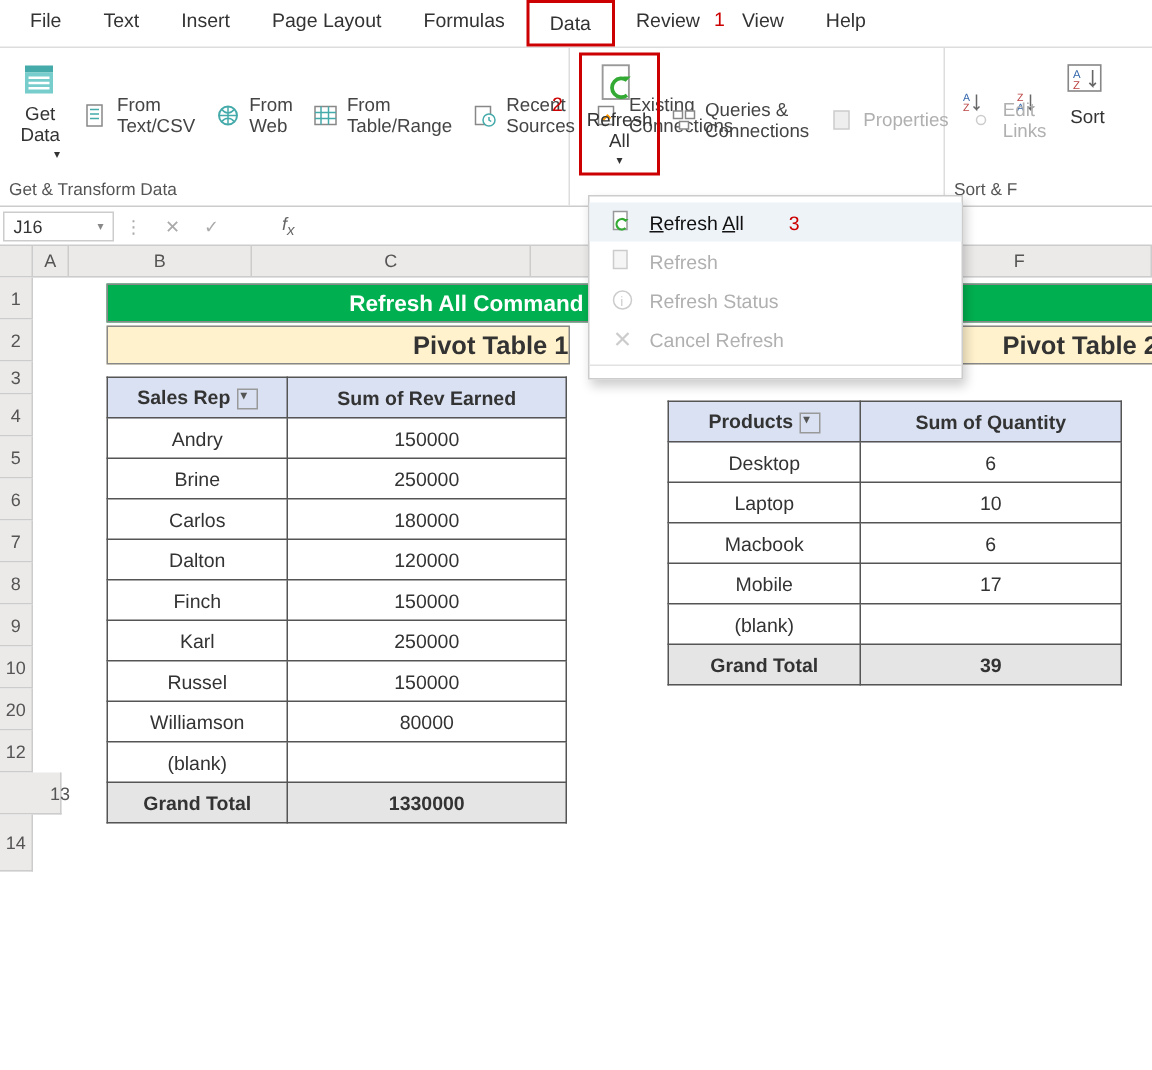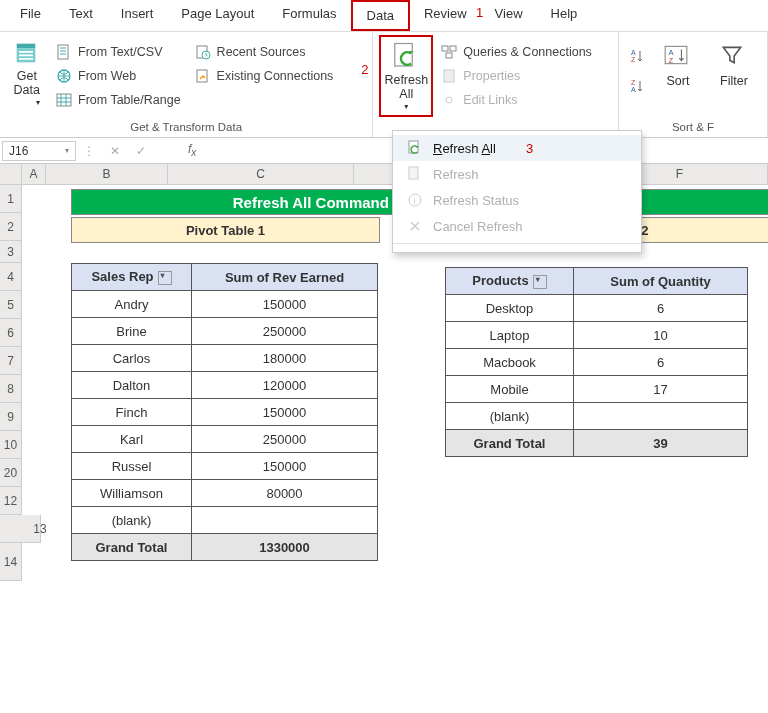--- a/index.html
+++ b/index.html
@@ -3,26 +3,26 @@
 <meta charset="utf-8">
 <style>
 * { box-sizing: border-box; margin: 0; padding: 0; }
 body { font-family: "Segoe UI", Arial, sans-serif; font-size: 13px; color: #333; background: #fff; width: 768px; overflow: hidden; }
 .ribbon-tabs { display: flex; border-bottom: 1px solid #ddd; padding-left: 6px; }
 .ribbon-tabs .tab { padding: 6px 14px; font-size: 13px; cursor: pointer; }
 .ribbon-tabs .tab.active { border: 2px solid #CC0000; background: #fff; }
 .callout { position: absolute; font-size: 13px; color: #CC0000; font-weight: 500; }
 .ribbon { display: flex; border-bottom: 1px solid #ccc; background: #fff; height: 106px; position: relative; }
 .ribbon-group { border-right: 1px solid #ddd; padding: 3px 6px 2px 6px; display: flex; flex-direction: column; }
-.group-label { text-align: center; font-size: 11.5px; color: #555; margin-top: auto; padding-bottom: 2px; }
+.group-label { text-align: left; font-size: 11.5px; color: #555; margin-top: auto; padding-bottom: 2px; }
 .get-data-btn { display: flex; flex-direction: column; align-items: flex-end; justify-content: center; padding: 4px 6px; text-align: center; font-size: 12.5px; line-height: 1.15; }
 .get-data-btn .ico { width: 28px; height: 28px; display: flex; align-items: center; justify-content: center; margin-bottom: 2px; }
 .big-btn { display: flex; flex-direction: column; align-items: center; justify-content: center; padding: 4px 6px; text-align: center; font-size: 12.5px; line-height: 1.15; width: 54px; }
 .big-btn .ico { width: 30px; height: 30px; margin-bottom: 2px; }
-.links-col { display: flex; flex-direction: column; gap: 6px; padding-top: 8px; }
+.links-col { display: flex; flex-direction: row; gap: 6px; padding-top: 8px; }
 .link-btn { display: flex; align-items: center; gap: 6px; font-size: 12.5px; color: #444; padding: 1px 4px; }
 .link-btn.disabled { color: #b0b0b0; }
 .link-btn .ico { width: 16px; height: 16px; flex-shrink: 0; }
 .refresh-highlight { border: 2px solid #CC0000; }
 .dropdown { position: absolute; top: 130px; left: 392px; width: 250px; background: #fff; border: 1px solid #ccc; box-shadow: 2px 4px 7px rgba(0,0,0,0.2); z-index: 20; padding: 4px 0; }
 .dropdown-item { display: flex; align-items: center; gap: 10px; padding: 5px 14px; font-size: 13px; }
 .dropdown-item.disabled { color: #b0b0b0; }
 .dropdown-item.active { background: #eef3f8; color: #111; }
 .dropdown-item .ico { width: 16px; height: 16px; flex-shrink: 0; }
 .dropdown hr { border: none; border-top: 1px solid #e2e2e2; margin: 4px 0; }
@@ -33,21 +33,21 @@
 .fx { font-style: italic; color: #666; font-size: 12px; padding: 0 6px; margin-left: 28px; }
 .grid-area { position: relative; }
 .col-headers { display: flex; border-bottom: 1px solid #ccc; background: #eceae9; }
 .corner { width: 22px; border-right: 1px solid #ccc; height: 20px; background:#eceae9;}
 .col-h { border-right: 1px solid #ccc; text-align: center; font-size: 12px; color: #555; height: 20px; line-height: 20px; background:#eceae9;}
 .row-h { width: 22px; border-right: 1px solid #ccc; border-bottom: 1px solid #ccc; text-align: center; font-size: 12px; color: #555; background:#eceae9; display:flex; align-items:center; justify-content:center;}
 .sheet { display: flex; }
 .rows-col { display: flex; flex-direction: column; }
 .cells { position: relative; flex: 1; }
 .title-banner { position: absolute; left: 30px; top: 4px; height: 26px; line-height: 26px; background: #00B050; color: #fff; font-weight: bold; font-size: 15px; text-align: center; border: 1px solid #888; }
-.subtitle { position: absolute; height: 26px; line-height: 26px; background: #FFF2CC; font-weight: bold; font-size: 13px; text-align: center; border: 1px solid #888; }
+.subtitle { position: absolute; height: 26px; line-height: 26px; background: #FFF2CC; font-weight: bold; font-size: 17px; text-align: right; border: 1px solid #888; }
 .pvt { position: absolute; border-collapse: collapse; }
 .pvt th, .pvt td { border: 1px solid #555; height: 27px; font-size: 13px; text-align: center; padding: 0 6px; }
 .pvt th { background: #D9E1F2; font-weight: bold; }
 .pvt .total th, .pvt .total td { background: #e5e5e5; font-weight: bold; }
 .filter-dd { display:inline-block; width:14px; height:14px; border:1px solid #999; margin-left:4px; vertical-align:middle; position:relative;}
 .filter-dd::after{content:"▾"; font-size:8px; position:absolute; top:-1px; left:2px; color:#555;}
 .watermark { position: absolute; color: #ccc; font-size: 18px; font-style: italic; }
 svg { display: block; }
 </style>
 </head>
@@ -303,21 +303,21 @@
         <div class="row-h" style="height: 28px;">20</div>
         <div class="row-h" style="height: 28px;">12</div>
         <div class="row-h" style="height: 28px; padding-left: 40px;">13</div>
         <div class="row-h" style="height: 38px;">14</div>
       </div>
     <div class="cells" style="height:420px">
       <div class="title-banner" style="width:702px">Refresh All Command to Refresh Pivot Table in Excel</div>
       <div class="subtitle" style="left:30px;top:32px;width:309px">Pivot Table 1</div>
       <div class="subtitle" style="left:404px;top:32px;width:328px">Pivot Table 2</div>
 
-      <table class="pvt" style="left:30px;top:78px">
+      <table class="pvt" style="left:30px;top:66px">
         <tbody>
             <tr>
               <th style="width:120px"><span>Sales Rep</span><span class="filter-dd"></span></th>
               <th style="width:186px">Sum of Rev Earned</th>
             </tr>
         </tbody>
           <tbody id="pvt1-body">
             <tr>
               <td>Andry</td>
               <td>150000</td>

